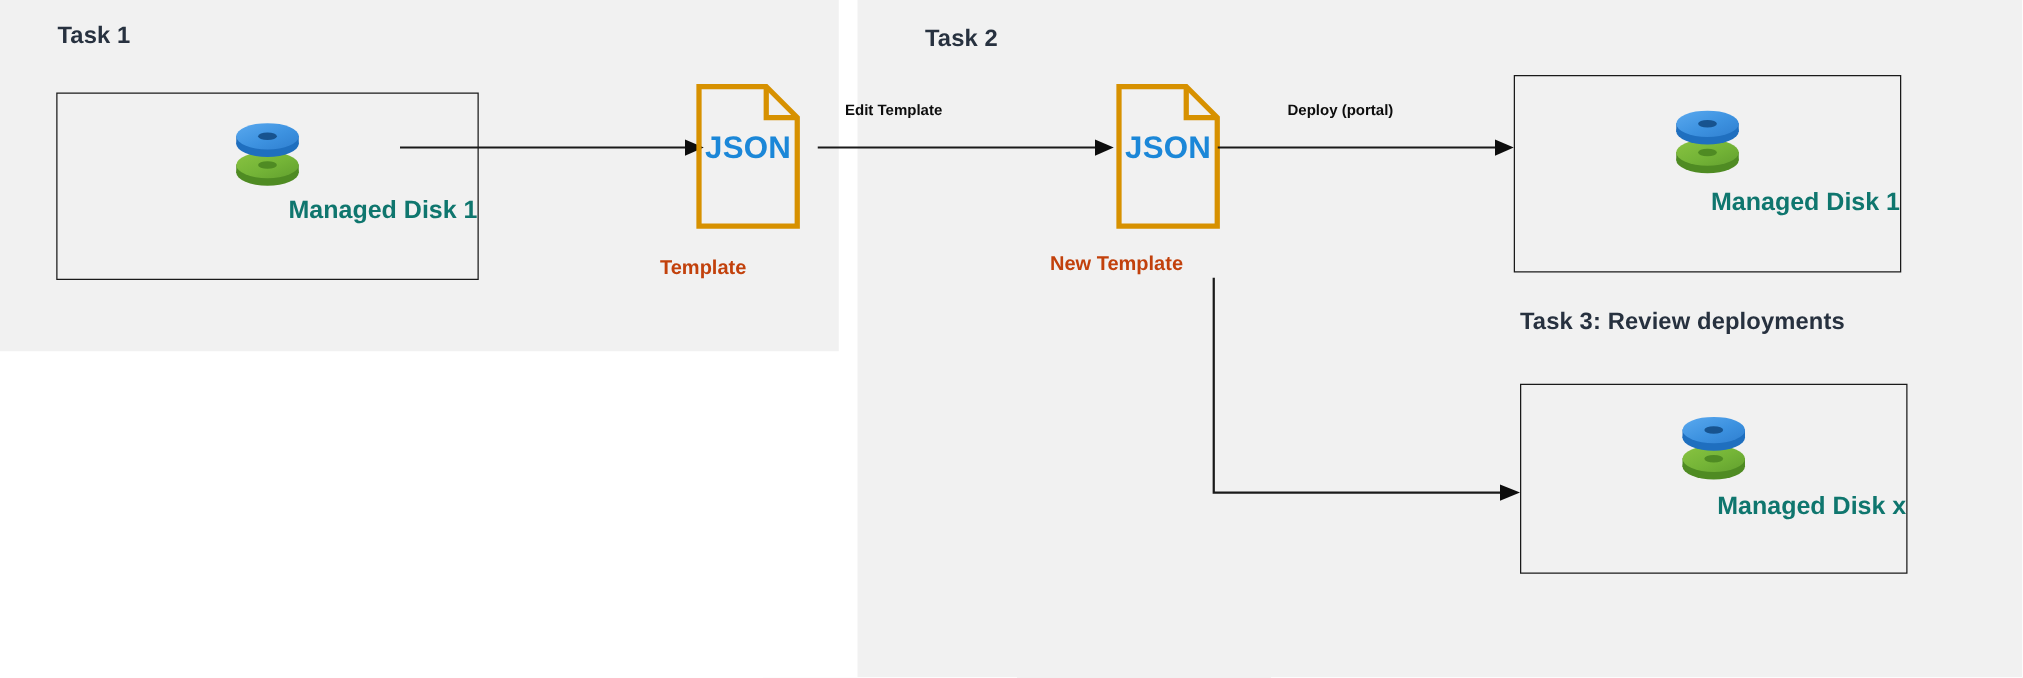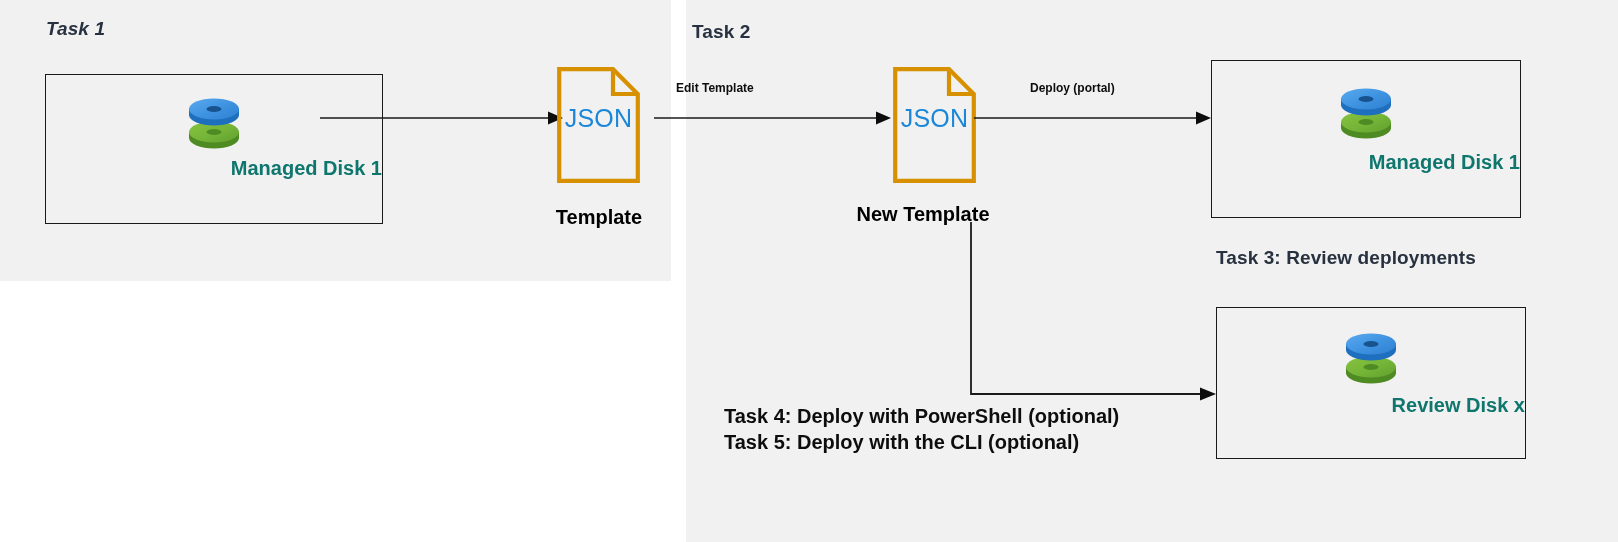--- a/index.html
+++ b/index.html
@@ -23,22 +23,22 @@
   #panel-right { left: 686px; top: 0px; width: 932px; height: 542px; }
 
   .task-heading {
     position: absolute;
     color: #27313f;
     font-weight: bold;
     font-size: 19px;
     letter-spacing: 0.1px;
     white-space: nowrap;
   }
-  #task1-heading { left: 46px;  top: 18px; font-style: italic; }
-  #task2-heading { left: 692px; top: 21px; }
+  #task1-heading { left: 46px;  top: 18px; }
+  #task2-heading { left: 740px; top: 21px; }
   #task3-heading {
     left: 1216px; top: 247px;
     font-size: 19px;
   }
 
   .disk-box {
     position: absolute;
     border: 1.6px solid #1a1a1a;
     background: transparent;
     box-sizing: border-box;
@@ -70,43 +70,43 @@
   }
   #box-disk1-left  .box-label { top: 82px; }
   #box-disk1-right .box-label { top: 90px; }
   #box-diskx       .box-label { top: 86px; }
 
   
   .json-doc {
     position: absolute;
     width: 83px;
     height: 116px;
+    font-weight: bold;
   }
   #json-doc-1 { left: 557px; top: 67px; }
   #json-doc-2 { left: 893px; top: 67px; }
   .json-doc svg { display: block; overflow: visible; }
   .json-text {
     position: absolute;
     left: 0;
     width: 100%;
     top: 37px;
     text-align: center;
     font-size: 25px;
     color: #1b87d8;
     font-family: "Liberation Sans", sans-serif;
     letter-spacing: 0.2px;
   }
 
   .doc-caption {
     position: absolute;
     font-weight: bold;
-    font-size: 20px;
-    color: #000000;
-    white-space: nowrap;
-    text-align: center;
+    font-size: 16px;
+    color: #c2410c;
+    white-space: nowrap;
   }
   #caption-template     { left: 528px; top: 206px; width: 142px; }
   #caption-new-template { left: 840px; top: 203px; width: 166px; }
 
   
   .connector {
     position: absolute;
     overflow: visible;
   }
   #arrow-disk-to-template   { left: 320px; top: 108px;  width: 245px; height: 20px; }
@@ -246,24 +246,20 @@
     <div class="box-label">Managed Disk 1</div>
   </div>
 
   <div class="connector" id="arrow-elbow-script">
     <svg width="270" height="180" viewBox="0 0 270 180">
       <path d="M11,0 V172 H240" fill="none" stroke="#1a1a1a" stroke-width="1.8"></path>
       <polygon points="240,165.5 256,172 240,178.5" fill="#0d0d0d"></polygon>
     </svg>
   </div>
 
-  <div class="script-tasks">
-    <div>Task 4: Deploy with PowerShell (optional)</div>
-    <div>Task 5: Deploy with the CLI (optional)</div>
-  </div>
 
   <div class="disk-box" id="box-diskx">
     <div class="disk-stack">
       <svg width="56" height="58" viewBox="0 0 56 58">
         <defs>
           <linearGradient id="blueTopX" x1="0" y1="0" x2="1" y2="1">
             <stop offset="0%" stop-color="#5aa9ef"></stop>
             <stop offset="55%" stop-color="#3d92e0"></stop>
             <stop offset="100%" stop-color="#2f7fd0"></stop>
           </linearGradient>
@@ -276,16 +272,16 @@
         <ellipse cx="28" cy="45" rx="25" ry="10.5" fill="#4f8b23"></ellipse>
         <rect x="3" y="38.5" width="50" height="7" fill="#4f8b23"></rect>
         <ellipse cx="28" cy="39" rx="25" ry="10.5" fill="url(#greenTopX)"></ellipse>
         <ellipse cx="28" cy="39" rx="7.5" ry="3" fill="#4f8b23"></ellipse>
         <ellipse cx="28" cy="22" rx="25" ry="10.5" fill="#1f6fbf"></ellipse>
         <rect x="3" y="15.5" width="50" height="7" fill="#1f6fbf"></rect>
         <ellipse cx="28" cy="16" rx="25" ry="10.5" fill="url(#blueTopX)"></ellipse>
         <ellipse cx="28" cy="16" rx="7.5" ry="3" fill="#17538f"></ellipse>
       </svg>
     </div>
-    <div class="box-label">Review Disk x</div>
+    <div class="box-label">Managed Disk x</div>
   </div>
 
 </div>
 
 </body></html>

